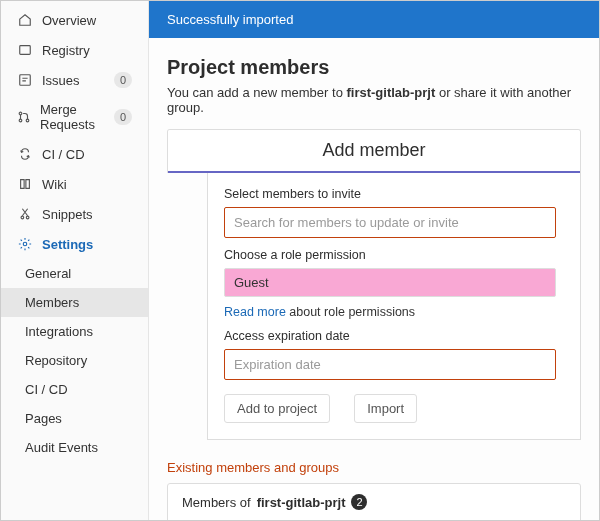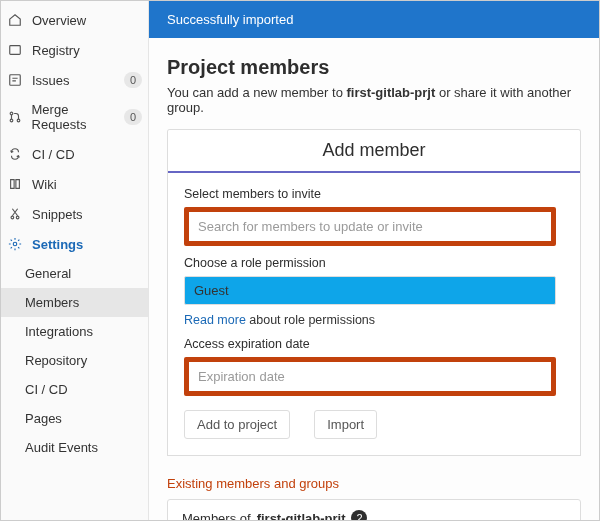--- a/index.html
+++ b/index.html
@@ -18,21 +18,21 @@
     width: 148px;
     min-width: 148px;
     border-right: 1px solid #e5e5e5;
     background: #fafafa;
     padding-top: 4px;
     overflow-y: auto;
   }
   .nav-item {
     display: flex;
     align-items: center;
-    padding: 7px 6px;
+    padding: 7px 16px;
     color: #333;
     cursor: pointer;
     font-size: 13px;
   }
   .nav-item .icon {
     width: 16px;
     height: 16px;
     margin-right: 9px;
     display: inline-flex;
     align-items: center;
@@ -105,46 +105,47 @@
     background: #fff;
     border-bottom: 2px solid #6666c4;
     font-weight: 500;
     color: #2e2e2e;
   }
   .form-panel {
     border: 1px solid #ddd;
     border-top: none;
     padding: 14px 24px 16px 16px;
     background: #fff;
+    margin-left: 40px;
   }
   .form-label {
     font-size: 12.5px;
     color: #2e2e2e;
     margin-bottom: 6px;
     margin-top: 10px;
   }
   .form-label:first-child { margin-top: 0; }
   .input {
     width: 100%;
-    border: 5px solid #c2410c;
+    border: 1px solid #c2410c;
     padding: 7px 9px;
     font-size: 13px;
     color: #333;
     border-radius: 2px;
     background: #fff;
   }
   .input::placeholder { color: #9a9a9a; }
   .select-box {
     width: 100%;
     border: 1px solid #ddd;
     padding: 6px 9px;
     font-size: 13px;
     color: #333;
     border-radius: 2px;
-    background: #0ea5e9;
+    background: #f9a8d4;
     position: relative;
   }
   .link-text {
     font-size: 12.5px;
     margin-top: 8px;
     color: #333;
   }
   .link-text a { color: #1b69b6; text-decoration: none; }
   .btn-row { margin-top: 14px; display: flex; gap: 24px; }
   .btn {

